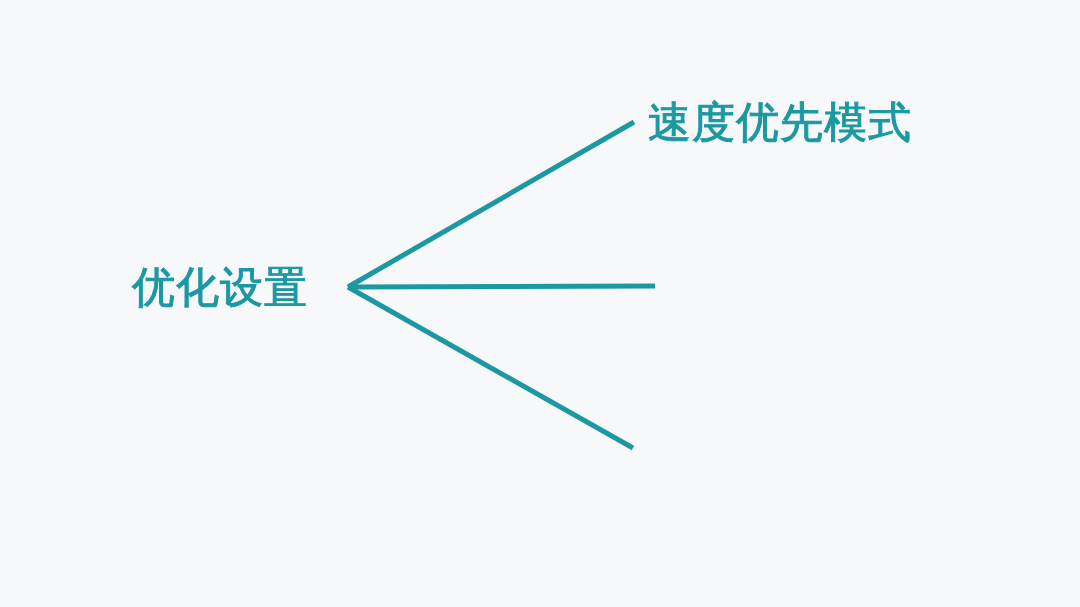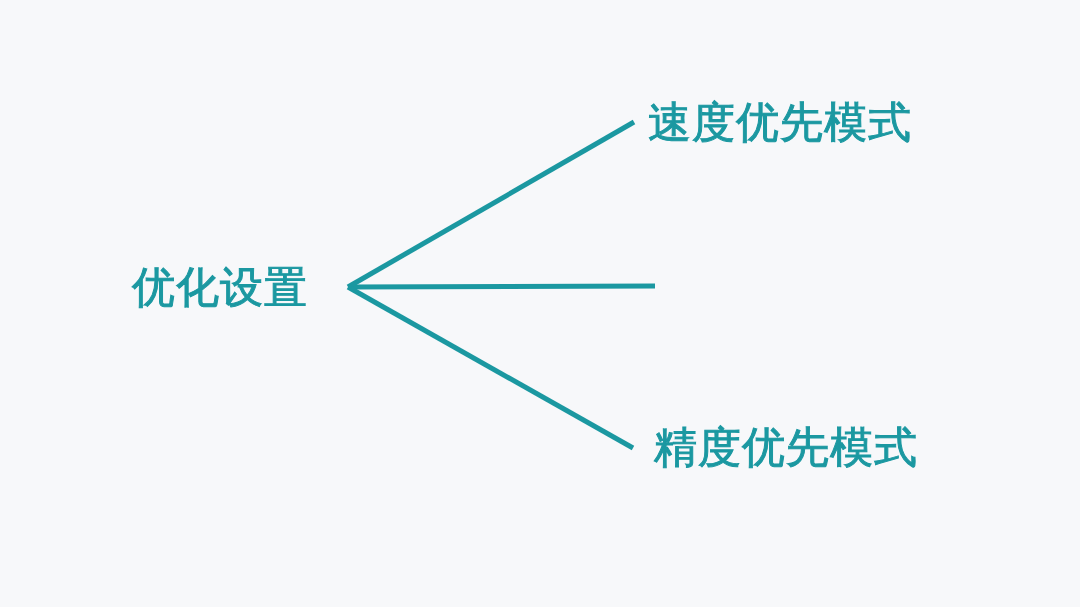--- a/index.html
+++ b/index.html
@@ -55,15 +55,14 @@
     <line x1="348" y1="287" x2="634" y2="122"></line>
     <line x1="348" y1="287" x2="655" y2="286"></line>
     <line x1="348" y1="287" x2="633" y2="448"></line>
   </svg>
 
   <div class="node root">优化设置</div>
 
   <div class="node branch-speed">速度优先模式</div>
 
 
-  <div class="node branch-precision">精度优先模式</div>
 
 </div>
 
 </body></html>

